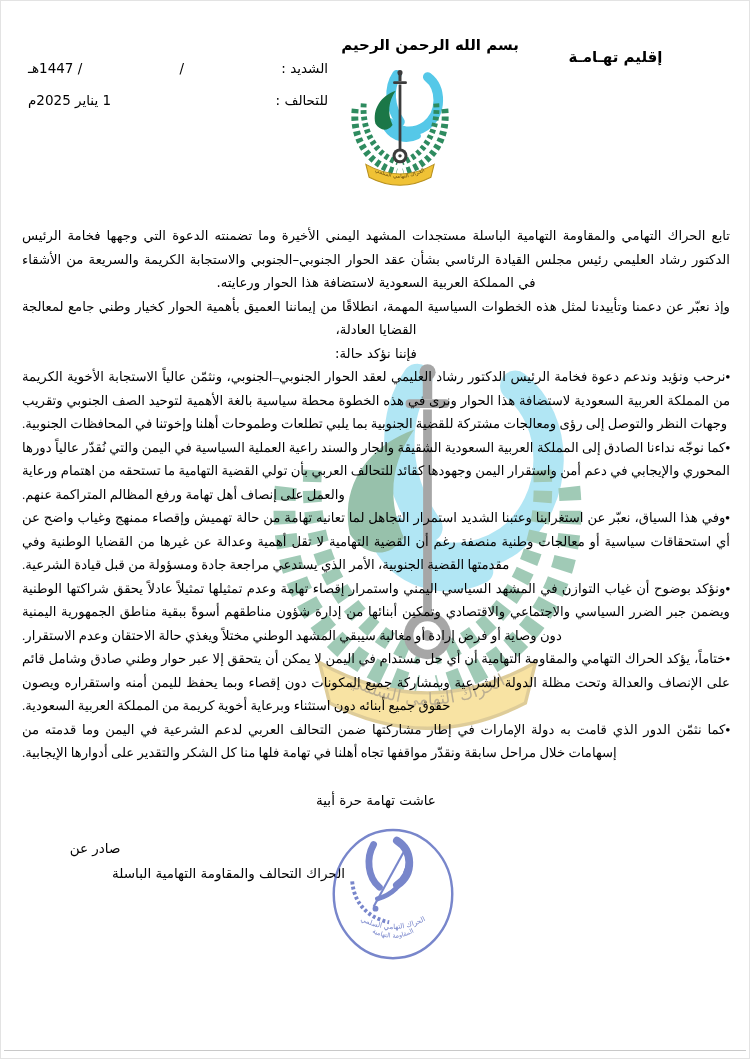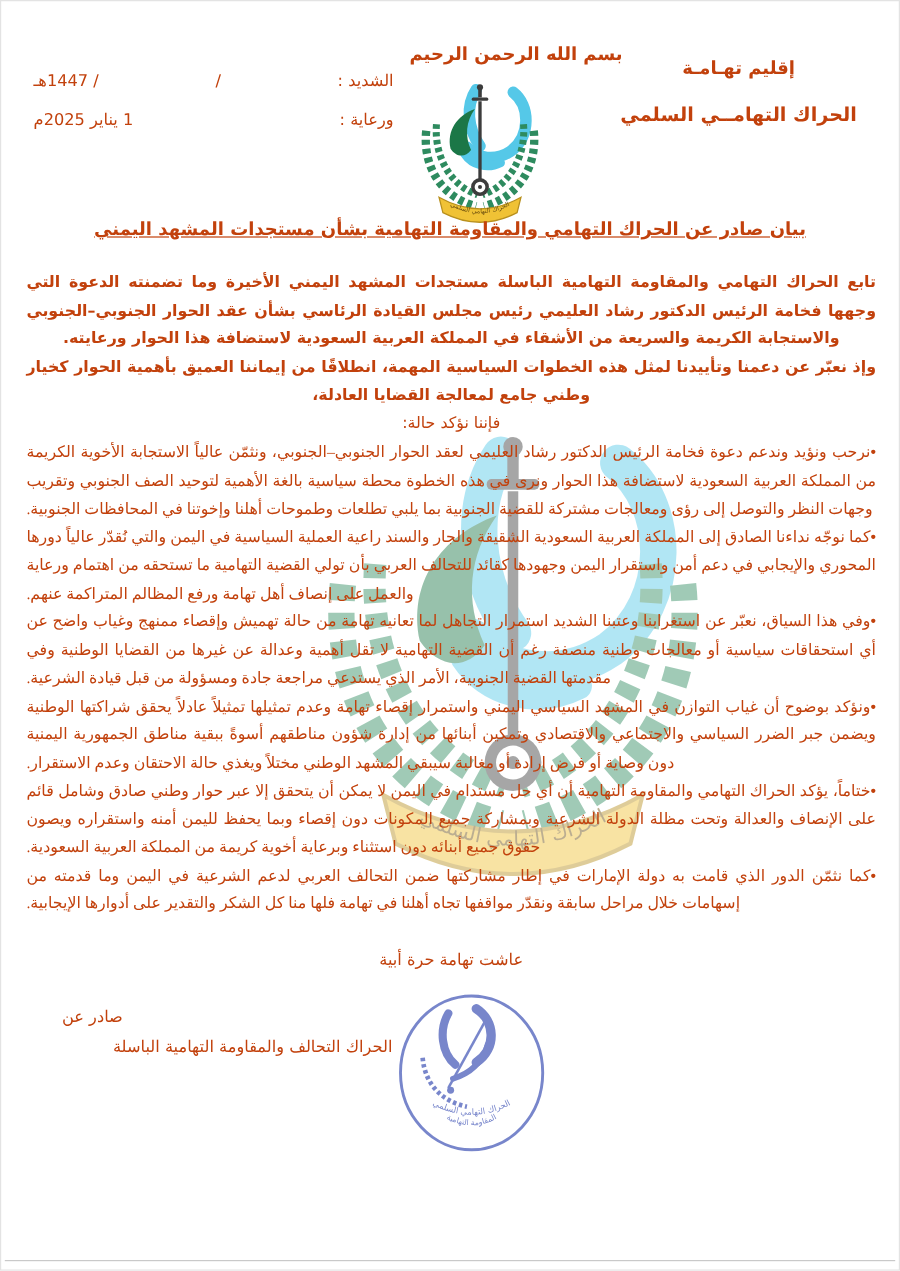--- a/index.html
+++ b/index.html
@@ -1,18 +1,18 @@
 <!DOCTYPE html>
 <html lang="ar"><head>
 <meta charset="utf-8">
 <style>
   html,body{margin:0;padding:0;background:#f2f2f2;}
   .page{
     position:relative;width:750px;height:1059px;background:#ffffff;
-    font-family:"DejaVu Sans","Liberation Sans",sans-serif;color:#c2410c;
+    font-family:"DejaVu Sans","Liberation Sans",sans-serif;color:#000000;
     overflow:hidden;box-shadow:inset 0 0 0 1px #e3e3e3;
   }
   
   .basmala{position:absolute;top:36px;left:295px;width:270px;text-align:center;
     font-weight:bold;font-size:15px;direction:rtl;}
   .org-block{position:absolute;top:48px;right:22px;width:225px;text-align:center;direction:rtl;}
   .org-region{font-size:15px;font-weight:bold;margin-bottom:20px;}
   .org-name{font-size:16px;font-weight:bold;}
   .date-block{position:absolute;top:60px;left:28px;width:300px;direction:rtl;font-size:13.5px;}
   .date-row{display:flex;justify-content:space-between;align-items:baseline;}
@@ -22,55 +22,54 @@
   
   .doc-title{position:absolute;top:182px;left:0;width:100%;text-align:center;direction:rtl;
     font-size:15px;font-weight:bold;}
   .doc-title span{text-decoration:underline;}
   
   .watermark{position:absolute;top:352px;left:225px;width:405px;height:378px;opacity:.45;z-index:0;}
   .watermark svg{width:100%;height:100%;}
   
   .body-text{position:absolute;top:224px;left:22px;right:20px;z-index:1;
     direction:rtl;text-align:justify;font-size:13.2px;line-height:23.5px;}
-  .para{margin:0;text-align-last:center;font-weight:bold;}
+  .para{margin:0;text-align-last:center;}
   .affirm{margin:0;text-align:center;}
   .bullet{margin:0;text-align-last:left;font-family:Liberation Serif, serif;}
   .bullet::before{content:"\2022 ";font-weight:bold;}
   .closing{margin:24px 0 0 0;text-align:center;font-size:13.5px;}
   
   .footer-wrap{position:relative;margin-top:24px;width:100%;height:160px;}
-  .issuer-block{position:absolute;right:403px;width:320px;text-align:right;
+  .issuer-block{position:absolute;right:385px;width:320px;text-align:right;
     font-size:13.5px;line-height:25px;}
   .issued-by{margin-left:10px;text-align:center;width:120px;margin-right:auto;}
   .stamp-box{position:absolute;left:303px;top:-14px;width:136px;height:148px;opacity:.82;z-index:2;}
   .stamp-box svg{width:100%;height:100%;}
   
   .scan-bottom-line{position:absolute;left:4px;right:4px;bottom:8px;border-top:1px solid #c9c9c9;}
 </style>
 </head>
 <body>
 
 <div class="page">
 
   <div class="basmala">بسم الله الرحمن الرحيم</div>
 
   <div class="org-block">
     <div class="org-region">إقليم تهـامـة</div>
-    <div class="org-name">الحراك التهامــي السلمي</div>
   </div>
 
   <div class="date-block">
     <div class="date-row">
       <span>الشديد :</span>
       <span>/</span>
       <span>/ 1447هـ</span>
     </div>
     <div class="date-row">
-      <span>ورعاية :</span>
+      <span>للتحالف :</span>
       <span>1 يناير 2025م</span>
     </div>
   </div>
 
   <div class="crest-box">
     <svg viewBox="0 0 120 112" xmlns="http://www.w3.org/2000/svg">
       <g id="crest-group">
 
         <path d="M57,8 C49,20 50,38 60,52" fill="none" stroke="#55c8e8" stroke-width="9" stroke-linecap="round"></path>
         <path d="M86,10 C99,20 100,44 84,56 C72,64 58,62 50,53" fill="none" stroke="#55c8e8" stroke-width="9" stroke-linecap="round"></path>
@@ -94,23 +93,20 @@
 
         <path d="M28,92 Q60,110 92,92 L89,104 Q60,119 31,104 Z" fill="#f0c235" stroke="#b8901e" stroke-width="1"></path>
         <path id="bannerTextPath" d="M36,98 Q60,111 84,98" fill="none"></path>
         <text font-size="5" fill="#6b4e0e" text-anchor="middle">
           <textPath href="#bannerTextPath" startOffset="50%">الحراك التهامي السلمي</textPath>
         </text>
       </g>
     </svg>
   </div>
 
-  <div class="doc-title">
-    <span>بيان صادر عن الحراك التهامي والمقاومة التهامية بشأن مستجدات المشهد اليمني</span>
-  </div>
 
   <div class="watermark">
     <svg viewBox="0 0 120 112" xmlns="http://www.w3.org/2000/svg">
       <use href="#crest-group"></use>
     </svg>
   </div>
 
   <div class="body-text">
     <p class="para">تابع الحراك التهامي والمقاومة التهامية الباسلة مستجدات المشهد اليمني الأخيرة وما تضمنته الدعوة التي وجهها فخامة الرئيس الدكتور رشاد العليمي رئيس مجلس القيادة الرئاسي بشأن عقد الحوار الجنوبي–الجنوبي والاستجابة الكريمة والسريعة من الأشقاء في المملكة العربية السعودية لاستضافة هذا الحوار ورعايته.</p>
     <p class="para">وإذ نعبّر عن دعمنا وتأييدنا لمثل هذه الخطوات السياسية المهمة، انطلاقًا من إيماننا العميق بأهمية الحوار كخيار وطني جامع لمعالجة القضايا العادلة،</p>

